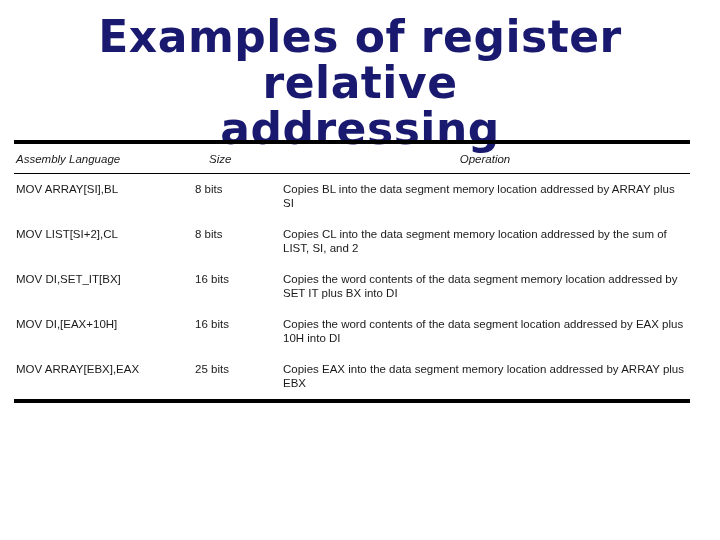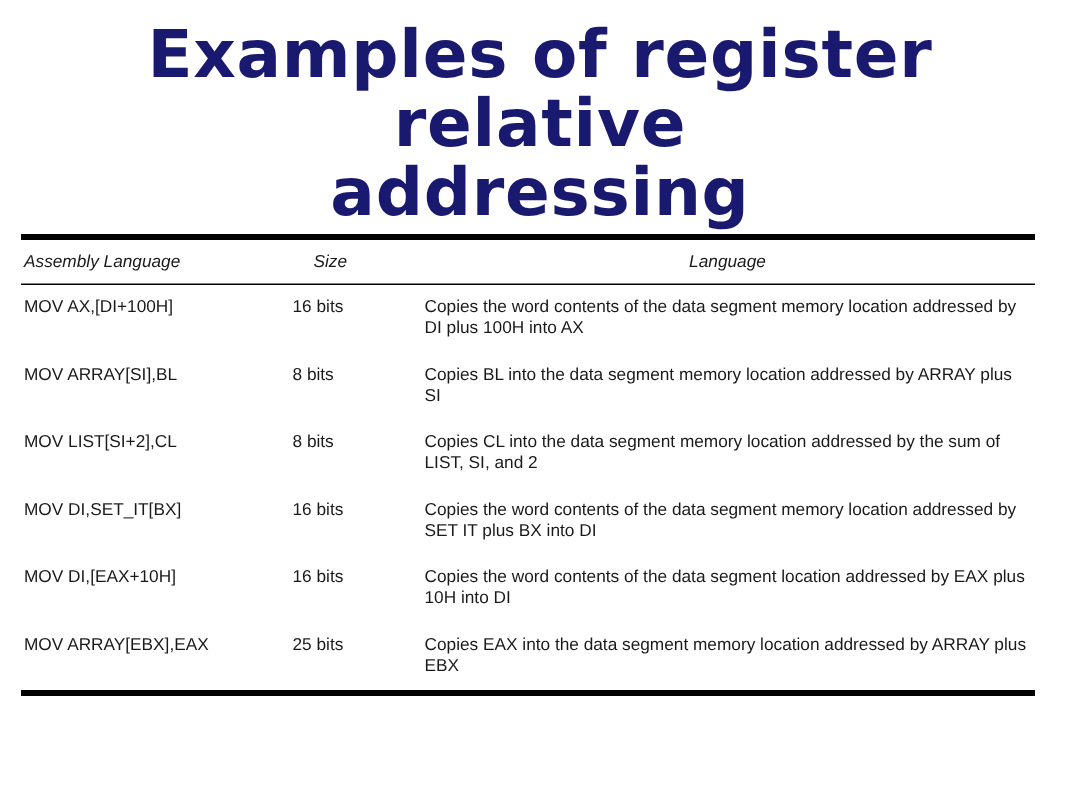--- a/index.html
+++ b/index.html
@@ -28,21 +28,21 @@
     font-size: 44px;
     line-height: 46px;
     letter-spacing: 0.5px;
     white-space: pre-line;
   }
 
   
   #table-block {
     position: absolute;
     left: 14px;
-    top: 156px;
+    top: 140px;
     width: 676px;
   }
 
   .rule-thick {
     height: 4px;
     background: #000000;
     width: 100%;
   }
   .rule-thin {
     height: 1px;
@@ -96,39 +96,34 @@
   <table class="addr-table">
     <colgroup>
       <col class="c-asm">
         <col class="c-size">
         <col class="c-op">
     </colgroup>
     <thead>
       <tr>
         <th class="h-asm">Assembly Language</th>
         <th class="h-size">Size</th>
-        <th class="h-op">Language</th>
+        <th class="h-op">Operation</th>
       </tr>
     </thead>
   </table>
 
   <div class="rule-thin"></div>
 
   <table class="addr-table">
     <colgroup>
       <col class="c-asm">
         <col class="c-size">
         <col class="c-op">
     </colgroup>
     <tbody>
-      <tr>
-        <td class="d-asm">MOV AX,[DI+100H]</td>
-        <td class="d-size">16 bits</td>
-        <td class="d-op">Copies the word contents of the data segment memory location addressed by DI plus 100H into AX</td>
-      </tr>
       <tr>
         <td class="d-asm">MOV ARRAY[SI],BL</td>
         <td class="d-size">8 bits</td>
         <td class="d-op">Copies BL into the data segment memory location addressed by ARRAY plus SI</td>
       </tr>
       <tr>
         <td class="d-asm">MOV LIST[SI+2],CL</td>
         <td class="d-size">8 bits</td>
         <td class="d-op">Copies CL into the data segment memory location addressed by the sum of LIST, SI, and 2</td>
       </tr>

